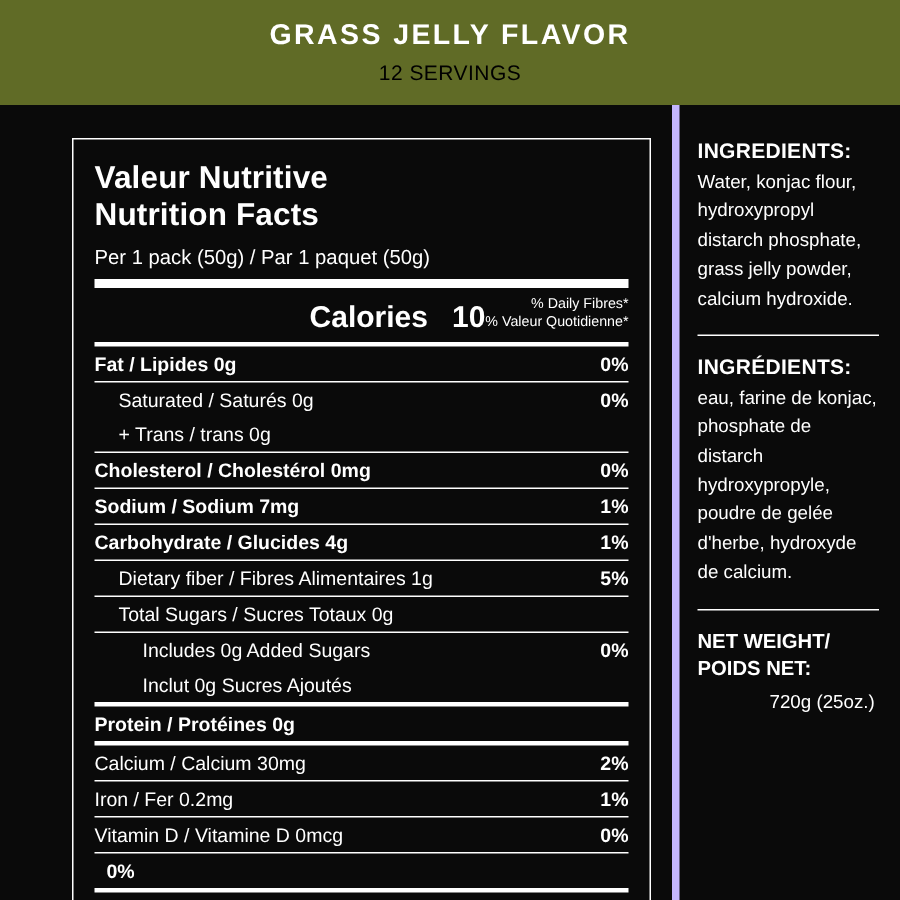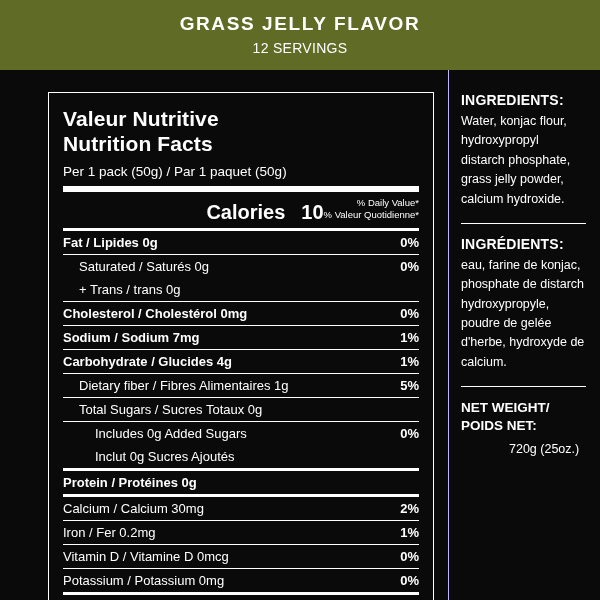--- a/index.html
+++ b/index.html
@@ -37,21 +37,21 @@
   .banner-title {
     font-size: 19px;
     font-weight: bold;
     letter-spacing: 1.6px;
     color: #ffffff;
     text-align: center;
     line-height: 1.1;
   }
   .banner-sub {
     font-size: 14px;
-    color: #ffffff;
+    color: #000000;
     letter-spacing: 0.3px;
     margin-top: 6px;
     text-align: center;
   }
   
   .body-wrap {
     position: absolute;
     left: 0;
     top: 70px;
     width: 600px;
@@ -61,21 +61,21 @@
   }
   .left-col {
     width: 448px;
     box-sizing: border-box;
     padding: 22px 14px 10px 48px;
   }
   .right-col {
     width: 152px;
     box-sizing: border-box;
     padding: 22px 14px 10px 12px;
-    border-left: 1px solid #c4b5fd;
+    border-left: 5px solid #c4b5fd;
     position: relative;
   }
   
   .nf-panel {
     border: 1px solid #ffffff;
     padding: 14px 14px 12px 14px;
     box-sizing: border-box;
     width: 100%;
   }
   .nf-title {
@@ -191,21 +191,21 @@
         <div class="nf-title">Nutrition Facts</div>
         <div class="nf-serving">Per 1 pack (50g) / Par 1 paquet (50g)</div>
 
         <div class="rule-thick"></div>
 
         <div class="cal-row">
           <div class="cal-left">
             <span>Calories</span><span class="cal-num">10</span>
           </div>
           <div class="dv-head">
-            <div>% Daily Value*</div>
+            <div>% Daily Fibres*</div>
             <div>% Valeur Quotidienne*</div>
           </div>
         </div>
 
         <div class="rule-med"></div>
 
         <div class="row">
           <div class="label b">Fat / Lipides  0g</div>
           <div class="pct">0%</div>
         </div>
@@ -272,21 +272,20 @@
           <div class="label">Iron / Fer 0.2mg</div>
           <div class="pct">1%</div>
         </div>
         <div class="rule-thin"></div>
         <div class="row">
           <div class="label">Vitamin D / Vitamine D  0mcg</div>
           <div class="pct">0%</div>
         </div>
         <div class="rule-thin"></div>
         <div class="row">
-          <div class="label">Potassium / Potassium  0mg</div>
           <div class="pct">0%</div>
         </div>
         <div class="rule-med"></div>
 
         <div class="footnote">*5% or less is a little, 15% or more is a lot.</div>
 
       </div>
     </div>
 
     <div class="right-col">

